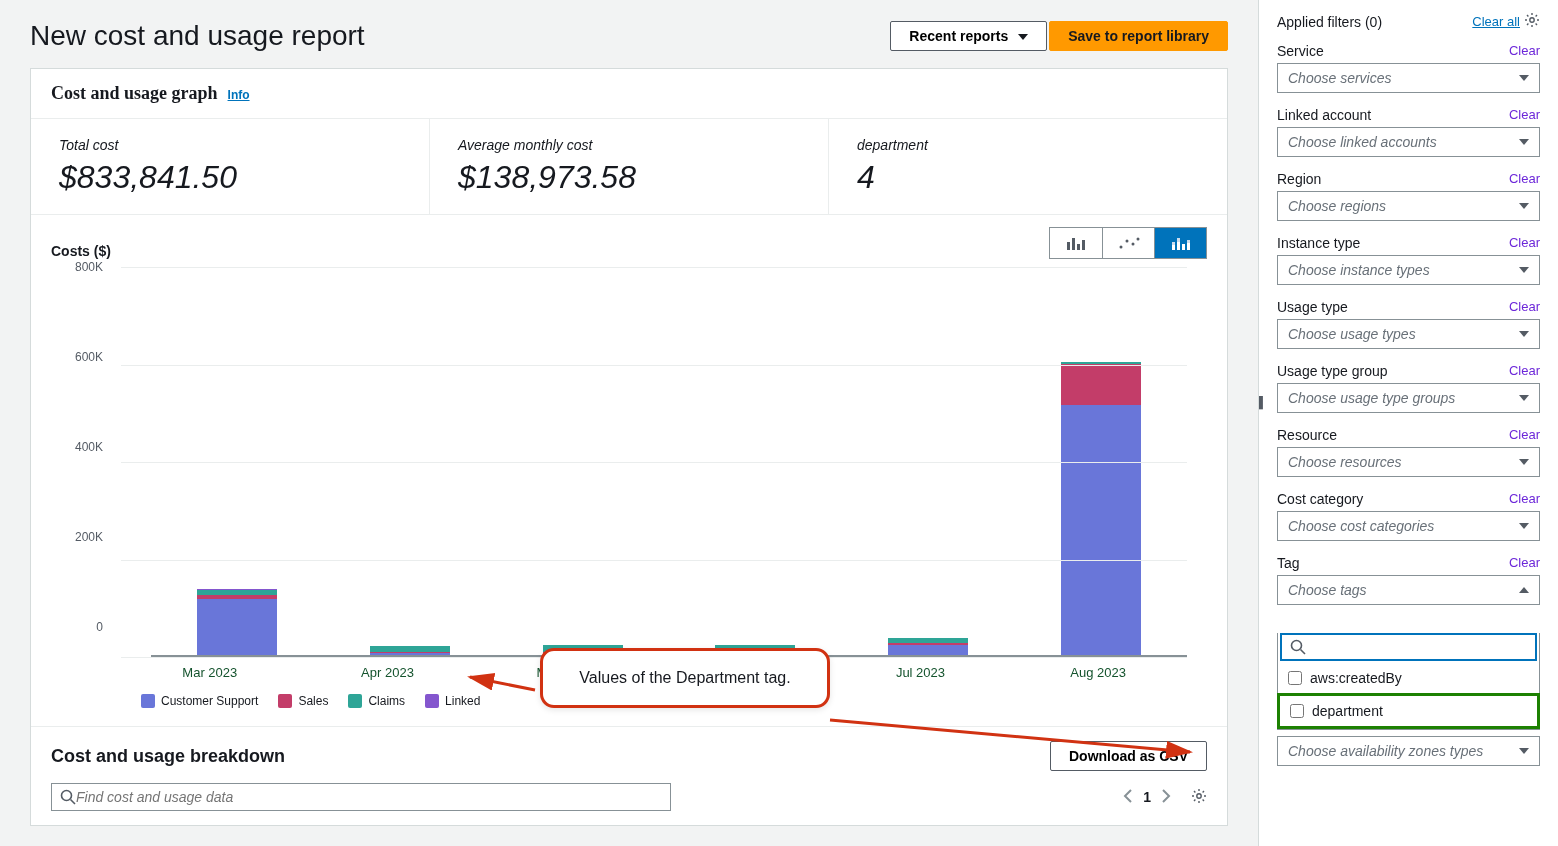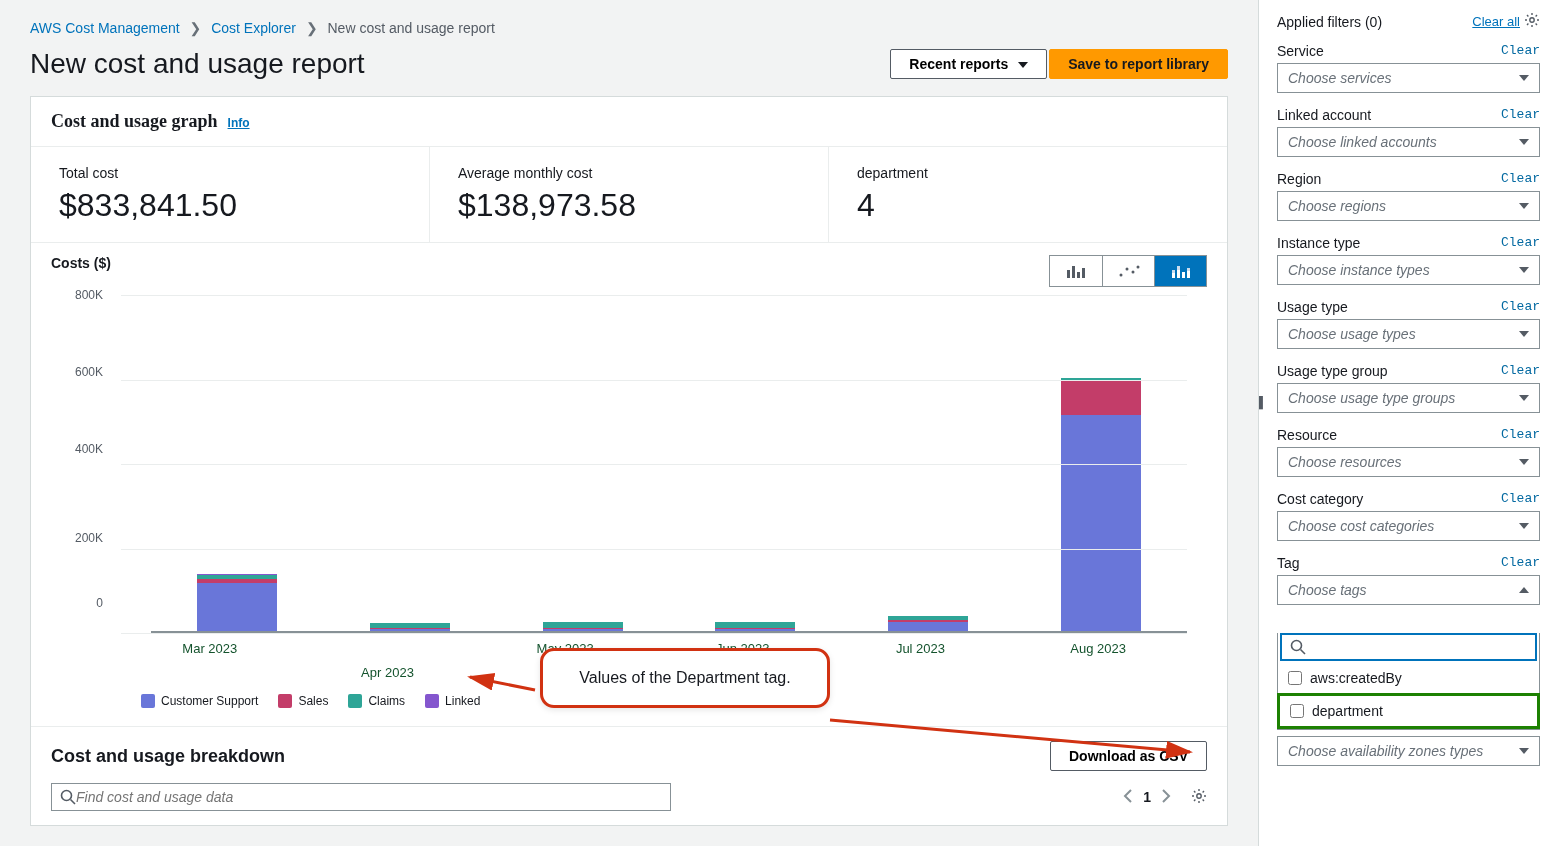--- a/index.html
+++ b/index.html
@@ -12,27 +12,27 @@
 .header-row { display: flex; justify-content: space-between; align-items: center; margin-bottom: 16px; }
 .page-title { font-size: 28px; font-weight: 400; }
 .header-actions { display: flex; gap: 2px; }
 .btn { border: 1px solid #545b64; background: #fff; padding: 6px 18px; font-size: 14px; border-radius: 2px; cursor: pointer; font-weight: 700; }
 .btn-dropdown::after { content: ""; display: inline-block; margin-left: 10px; border-left: 5px solid transparent; border-right: 5px solid transparent; border-top: 6px solid #16191f; vertical-align: middle; }
 .btn-primary { background: #ff9900; border-color: #ff9900; color: #16191f; }
 .panel { background: #fff; border: 1px solid #d5dbdb; border-radius: 0; flex: 1; display: flex; flex-direction: column; overflow: hidden; }
 .panel-header { padding: 14px 20px; display:flex; align-items:baseline; gap:10px;}
 .panel-title { font-size: 18px; font-weight: 700; font-family: Liberation Serif, serif; }
 .panel-info { color: #0073bb; font-size: 12px; font-weight: 700; }
-.metrics { display: flex; border-top: 1px solid #eaeded; }
+.metrics { display: flex; border-top: 1px solid #eaeded; font-style: italic; }
 .metric { flex: 1; padding: 18px 28px; }
 .metric + .metric { border-left: 1px solid #eaeded; }
 .metric-label { font-size: 14px; color: #16191f; margin-bottom: 6px; }
 .metric-value { font-size: 32px; font-weight: 400; }
 .chart-section { padding: 12px 20px; border-top: 1px solid #eaeded; flex: 1; display: flex; flex-direction: column; }
-.chart-head { display: flex; justify-content: space-between; align-items: flex-start; margin-bottom: 8px; }
+.chart-head { display: flex; justify-content: space-between; align-items: flex-end; margin-bottom: 8px; }
 .chart-title { font-size: 14px; font-weight: 700; }
 .chart-type-toggle { display: flex; border: 1px solid #879196; }
 .chart-type-toggle .tb { width: 52px; height: 30px; display:flex; align-items:center; justify-content:center; background:#fff; cursor:pointer; }
 .chart-type-toggle .tb.active { background: #0073bb; color:#fff; }
 .chart-type-toggle .tb + .tb { border-left: 1px solid #879196; }
 .chart-body { flex: 1; display: flex; align-items: flex-end; gap: 30px; padding: 10px 20px 0 70px; position: relative; height: 310px; }
 .y-axis { position: absolute; left: 0; top: 0; bottom: 30px; width: 60px; }
 .y-tick { position: absolute; right: 8px; font-size: 12px; color: #545b64; transform: translateY(-50%); }
 .gridline { position:absolute; left:70px; right:20px; border-top:1px solid #eaeded;}
 .bars-wrap { flex:1; display:flex; align-items:flex-end; justify-content:space-around; height:100%; border-bottom:2px solid #879196; position:relative;}
@@ -52,44 +52,37 @@
 .pager .pg-btn{cursor:pointer; color:#879196;}
 .pg-num{font-weight:700;}
 .annotation{position:absolute; left:540px; top:648px; width:290px; background:#fff; border:3px solid #d13212; border-radius:14px; padding:18px 20px; font-size:16px; text-align:center; z-index:5; box-shadow: 0 2px 6px rgba(0,0,0,.1);}
 .arrow-svg{position:absolute; top:630px; left:430px; width:780px; height:180px; z-index:4; pointer-events:none;}
 .sidebar{width:300px; background:#fff; border-left:1px solid #d5dbdb; padding:12px 18px; overflow-y:auto; position:relative;}
 .sb-top{display:flex; justify-content:space-between; align-items:center; margin-bottom:12px;}
 .sb-clearall{color:#0073bb; font-size:13px;}
 .filter-group{margin-bottom:14px;}
 .fg-head{display:flex; justify-content:space-between; margin-bottom:4px;}
 .fg-label{font-size:14px;}
-.fg-clear{color:#0369a1; font-size:13px; cursor:pointer;font-family:Liberation Mono, monospace;}
+.fg-clear{color:#6d28d9; font-size:13px; cursor:pointer;}
 .fg-select{border:1px solid #879196; padding:6px 10px; display:flex; justify-content:space-between; align-items:center; font-style:italic; color:#687078; cursor:pointer;}
 .caret-down{width:0;height:0;border-left:5px solid transparent;border-right:5px solid transparent;border-top:6px solid #545b64;}
 .caret-up{width:0;height:0;border-left:5px solid transparent;border-right:5px solid transparent;border-bottom:6px solid #545b64;}
 .tag-dropdown{border:1px solid #879196; border-top:none;margin-top:28px;}
 .tag-search{border:2px solid #0073bb; display:flex; align-items:center; padding:4px 8px; margin:2px;}
 .tag-search input{border:none; outline:none; flex:1;}
 .tag-option{display:flex; align-items:center; gap:8px; padding:7px 10px; font-size:14px;}
 .tag-option input{width:14px; height:14px;}
 .tag-option.highlight{border:3px solid #1d8102; margin:0 -1px;}
 .gear-icon,.search-icon-sm{width:16px;height:16px;}
 .divider-handle{position:absolute; left:-10px; top:390px; width:20px; height:24px; display:flex; align-items:center; justify-content:center; color:#545b64; font-size:11px;}
 </style>
 </head>
 <body>
 
 <div class="main">
-  <div class="breadcrumb">
-    <a href="#">AWS Cost Management</a>
-    <span class="sep">❯</span>
-    <a href="#">Cost Explorer</a>
-    <span class="sep">❯</span>
-    <span class="current">New cost and usage report</span>
-  </div>
 
   <div class="header-row">
     <h1 class="page-title">New cost and usage report</h1>
     <div class="header-actions">
       <button class="btn btn-dropdown">Recent reports</button>
       <button class="btn btn-primary">Save to report library</button>
     </div>
   </div>
 
   <div class="panel">
@@ -143,21 +136,21 @@
                 <rect x="16" y="4" width="3" height="10" fill="#fff"></rect>
                 <rect x="16" y="4" width="3" height="3" fill="#cde"></rect>
               </svg>
           </div>
         </div>
       </div>
 
       <div class="chart-body">
         <div class="y-axis" id="y-axis">
             <div class="y-tick" style="top: calc(100%);">0</div>
-            <div class="y-tick" style="top: calc(75%); margin-top: 12px;">200K</div>
+            <div class="y-tick" style="top: calc(75%);">200K</div>
             <div class="y-tick" style="top: calc(50%);">400K</div>
             <div class="y-tick" style="top: calc(25%);">600K</div>
             <div class="y-tick" style="top: calc(0%);">800K</div>
           </div>
         <div id="gridlines"></div>
         <div class="bars-wrap" id="bars-wrap">
             <div class="bar-group">
               <div class="seg" style="height: 0.125%; background: rgb(132, 86, 206);"></div>
               <div class="seg" style="height: 1.25%; background: rgb(46, 165, 151);"></div>
               <div class="seg" style="height: 1.25%; background: rgb(195, 61, 105);"></div>
@@ -195,21 +188,21 @@
             </div>
           </div>
       <div class="gridline" style="top: calc(100%);"></div>
           <div class="gridline" style="top: calc(75%);"></div>
           <div class="gridline" style="top: calc(50%);"></div>
           <div class="gridline" style="top: calc(25%);"></div>
           <div class="gridline" style="top: calc(0%);"></div>
         </div>
       <div class="x-labels" id="x-labels">
           <span style="width: 80px; text-align: center;">Mar 2023</span>
-          <span style="width: 80px; text-align: center; margin-top: 24px;">Apr 2023</span>
+          <span style="width: 80px; text-align: center;">Apr 2023</span>
           <span style="width: 80px; text-align: center;">May 2023</span>
           <span style="width: 80px; text-align: center;">Jun 2023</span>
           <span style="width: 80px; text-align: center;">Jul 2023</span>
           <span style="width: 80px; text-align: center;">Aug 2023</span>
         </div>
 
       <div class="legend" id="legend">
           <div class="legend-item">
             <span class="swatch" style="background: rgb(105, 118, 217);"></span>
             <span>Customer Support</span>

